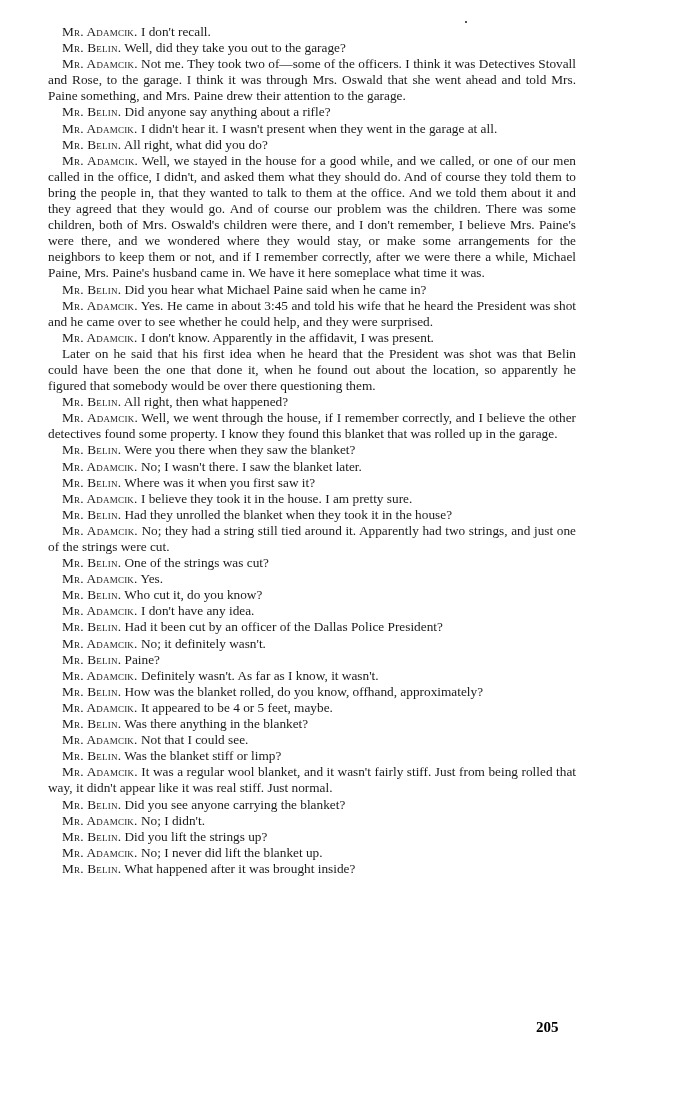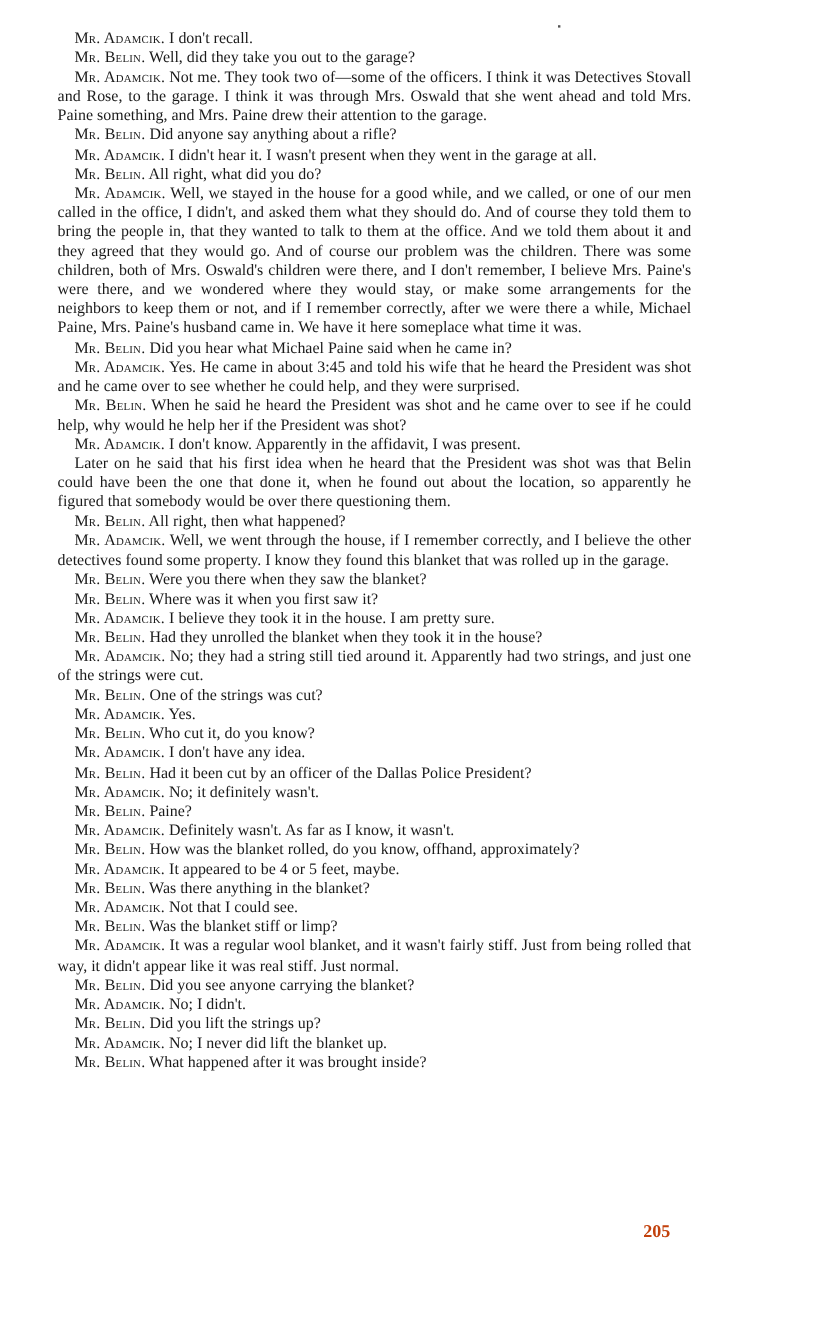--- a/index.html
+++ b/index.html
@@ -21,45 +21,45 @@
     hyphens: none;
   }
   .speaker { font-variant: small-caps; letter-spacing: 0.2px; }
   .page-number {
     position: absolute;
     left: 536px;
     top: 1019px;
     font-family: "Liberation Serif", "DejaVu Serif", serif;
     font-size: 15px;
     font-weight: bold;
-    color: #c2410c;
+    color: #000000;
   }
   .speck {
     position: absolute; width: 2px; height: 2px; background: #555;
   }
 </style>
 </head>
 <body>
 
 <div class="page">
   <p class="para"><span class="speaker">Mr. Adamcik.</span><span> I don't recall.</span></p>
   <p class="para"><span class="speaker">Mr. Belin.</span><span> Well, did they take you out to the garage?</span></p>
   <p class="para"><span class="speaker">Mr. Adamcik.</span><span> Not me. They took two of—some of the officers. I think it was Detectives Stovall and Rose, to the garage. I think it was through Mrs. Oswald that she went ahead and told Mrs. Paine something, and Mrs. Paine drew their attention to the garage.</span></p>
   <p class="para"><span class="speaker">Mr. Belin.</span><span> Did anyone say anything about a rifle?</span></p>
   <p class="para"><span class="speaker">Mr. Adamcik.</span><span> I didn't hear it. I wasn't present when they went in the garage at all.</span></p>
   <p class="para"><span class="speaker">Mr. Belin.</span><span> All right, what did you do?</span></p>
   <p class="para"><span class="speaker">Mr. Adamcik.</span><span> Well, we stayed in the house for a good while, and we called, or one of our men called in the office, I didn't, and asked them what they should do. And of course they told them to bring the people in, that they wanted to talk to them at the office. And we told them about it and they agreed that they would go. And of course our problem was the children. There was some children, both of Mrs. Oswald's children were there, and I don't remember, I believe Mrs. Paine's were there, and we wondered where they would stay, or make some arrangements for the neighbors to keep them or not, and if I remember correctly, after we were there a while, Michael Paine, Mrs. Paine's husband came in. We have it here someplace what time it was.</span></p>
   <p class="para"><span class="speaker">Mr. Belin.</span><span> Did you hear what Michael Paine said when he came in?</span></p>
   <p class="para"><span class="speaker">Mr. Adamcik.</span><span> Yes. He came in about 3:45 and told his wife that he heard the President was shot and he came over to see whether he could help, and they were surprised.</span></p>
-  <p class="para"><span class="speaker">Mr. Belin.</span><span> When he said he heard the President was shot and he came over to see if he could help, why would he help her if the President was shot?</span></p>
   <p class="para"><span class="speaker">Mr. Adamcik.</span><span> I don't know. Apparently in the affidavit, I was present.</span></p>
   <p class="para"><span class="speaker"></span><span>Later on he said that his first idea when he heard that the President was shot was that Belin could have been the one that done it, when he found out about the location, so apparently he figured that somebody would be over there questioning them.</span></p>
   <p class="para"><span class="speaker">Mr. Belin.</span><span> All right, then what happened?</span></p>
   <p class="para"><span class="speaker">Mr. Adamcik.</span><span> Well, we went through the house, if I remember correctly, and I believe the other detectives found some property. I know they found this blanket that was rolled up in the garage.</span></p>
   <p class="para"><span class="speaker">Mr. Belin.</span><span> Were you there when they saw the blanket?</span></p>
+  <p class="para"><span class="speaker">Mr. Adamcik.</span><span> No; I wasn't there. I saw the blanket later.</span></p>
   <p class="para"><span class="speaker">Mr. Belin.</span><span> Where was it when you first saw it?</span></p>
   <p class="para"><span class="speaker">Mr. Adamcik.</span><span> I believe they took it in the house. I am pretty sure.</span></p>
   <p class="para"><span class="speaker">Mr. Belin.</span><span> Had they unrolled the blanket when they took it in the house?</span></p>
   <p class="para"><span class="speaker">Mr. Adamcik.</span><span> No; they had a string still tied around it. Apparently had two strings, and just one of the strings were cut.</span></p>
   <p class="para"><span class="speaker">Mr. Belin.</span><span> One of the strings was cut?</span></p>
   <p class="para"><span class="speaker">Mr. Adamcik.</span><span> Yes.</span></p>
   <p class="para"><span class="speaker">Mr. Belin.</span><span> Who cut it, do you know?</span></p>
   <p class="para"><span class="speaker">Mr. Adamcik.</span><span> I don't have any idea.</span></p>
   <p class="para"><span class="speaker">Mr. Belin.</span><span> Had it been cut by an officer of the Dallas Police President?</span></p>
   <p class="para"><span class="speaker">Mr. Adamcik.</span><span> No; it definitely wasn't.</span></p>

